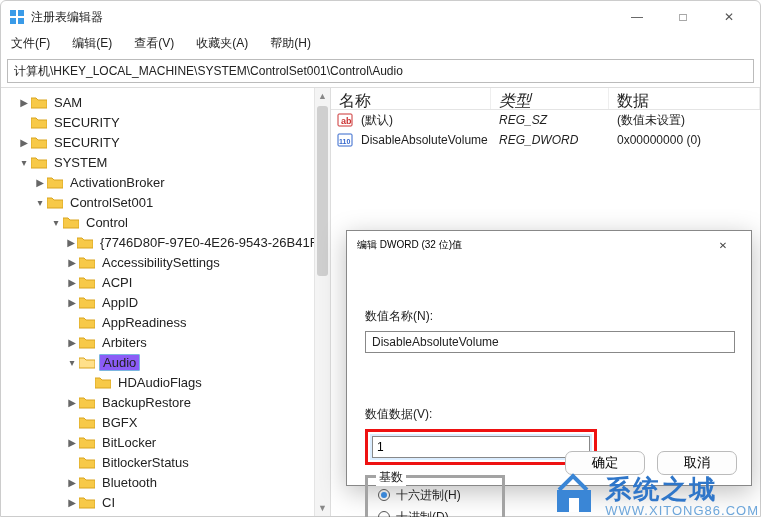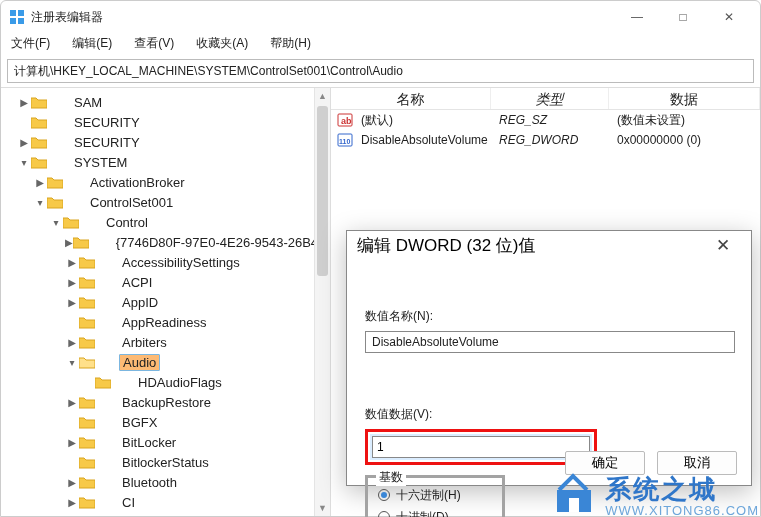--- a/index.html
+++ b/index.html
@@ -11,49 +11,49 @@
   .winbtns { margin-left: auto; display: flex; }
   .winbtn { width: 46px; height: 28px; display: flex; align-items: center; justify-content: center; color: #555; }
   .menubar { height: 24px; display: flex; padding: 0 6px; gap: 14px; font-size: 12px; color: #222; }
   .menubar span { padding: 2px 4px; }
   .addressbar { height: 24px; border: 1px solid #bbb; margin: 2px 6px 4px 6px; padding: 2px 6px; font-size: 12px; color: #222; display:flex; align-items:center; }
   .main { flex: 1; display: flex; border-top: 1px solid #ddd; min-height: 0; }
   .tree { width: 330px; border-right: 1px solid #ddd; overflow: hidden; padding: 4px 0 4px 4px; font-size: 13px; color: #222; position: relative; }
   .tree-row { display: flex; align-items: center; height: 20px; white-space: nowrap; }
   .tree-row .chev { width: 14px; display: inline-flex; justify-content: center; color: #666; font-size: 10px; }
   .tree-row .folder { width: 16px; height: 14px; margin-right: 4px; display:inline-flex; }
-  .tree-row.selected .label-box { background: #fdba74; border: 1px solid #7bb6e0; padding: 0 3px; border-radius: 1px; }
-  .tree-row .label-box { padding: 0 3px; margin-left: 20px; }
+  .tree-row.selected .label-box { background: #8b5cf6; border: 1px solid #7bb6e0; padding: 0 3px; border-radius: 1px; }
+  .tree-row .label-box { padding: 0 3px; }
   .ind-1 { padding-left: 12px; } .ind-2 { padding-left: 28px; } .ind-3 { padding-left: 44px; } .ind-4 { padding-left: 60px; } .ind-5 { padding-left: 76px; }
   .listpane { flex: 1; padding: 0; overflow: hidden; position: relative; }
-  .listheader { display: flex; height: 22px; border-bottom: 1px solid #e4e4e4; font-size: 14px; color: #222; text-align: center; }
+  .listheader { display: flex; height: 22px; border-bottom: 1px solid #e4e4e4; font-size: 16px; color: #222; }
   .listheader div { padding: 3px 8px; border-right: 1px solid #eee; }
   .col-name { width: 160px; } .col-type { width: 118px; font-style: italic; } .col-data { flex: 1; }
   .listrow { display: flex; height: 20px; align-items: center; font-size: 12px; color: #222; }
   .listrow .cell { padding: 0 8px; }
   .val-icon { width: 16px; height: 16px; margin-left: 6px; display:inline-flex; align-items:center; justify-content:center; }
   .dialog { position: absolute; left: 346px; top: 230px; width: 406px; height: 256px; background: #fff; border: 1px solid #888; box-shadow: 0 6px 24px rgba(0,0,0,.25); z-index: 10; }
-  .dialog-title { height: 28px; display: flex; align-items: center; padding: 0 10px; font-size: 17px; }
+  .dialog-title { height: 28px; display: flex; align-items: center; padding: 0 10px; font-size: 10px; }
   .dialog-close { margin-left: auto; width: 36px; height: 24px; display:flex; align-items:center; justify-content:center; color:#444;}
   .dialog-body { padding: 10px 18px; font-size: 12px; color: #222; }
   .dlg-label { margin-bottom: 6px; margin-top: 39px; }
   .dlg-input-ro { width: 370px; height: 22px; border: 1px solid #888; padding: 2px 6px; margin-bottom: 14px; display:flex; align-items:center; }
   .dlg-row2 { display: flex; gap: 12px; align-items:flex-start;flex-direction:column; }
   .redbox { border: 3px solid #e11; padding: 4px; }
   .dlg-small-input { width: 218px; height: 22px; border: 1px solid #888; padding: 2px 4px; font-size: 12px; outline: 2px solid #4aa3ff33; }
   .fieldset { border: 3px solid #a3a3a3; padding: 6px 10px 10px 10px; width: 140px; position: relative; margin-top: -2px; }
   .fieldset .legend { position: absolute; top: -9px; left: 8px; background: #fff; padding: 0 3px; font-size: 12px; }
   .radio-row { display:flex; align-items:center; gap:6px; height: 22px; }
   .radio-dot { width: 12px; height: 12px; border: 1px solid #555; border-radius: 50%; display:inline-flex; align-items:center; justify-content:center; }
   .radio-dot.checked::after { content:''; width:6px; height:6px; background:#3a86d6; border-radius:50%; }
   .watermark { position:absolute; right: -4px; bottom: -6px; z-index: 20; display:flex; align-items:center; gap:8px; padding:4px 6px;}
   .watermark .wm-text1 { font-size: 26px; font-weight: 700; color: #2f76c9; letter-spacing: 2px; }
   .watermark .wm-text2 { font-size: 13px; color: #6da6da; letter-spacing: 1px; display:block; margin-top:-4px;}
   .dlg-buttons { position:absolute; right: 14px; bottom: 10px; display:flex; gap: 12px;}
-  .dlg-btn { width: 80px; height: 24px; border: 1px solid #bbb; background:#fdfdfd; border-radius:2px; }
+  .dlg-btn { width: 80px; height: 24px; border: 1px solid #bbb; background:#fdfdfd; border-radius:7px; }
   .scrollbar-v { position:absolute; right:0; top:0; bottom:0; width:16px; background:#f4f4f4; border-left:1px solid #e4e4e4; display:flex; flex-direction:column; align-items:center; }
   .scroll-track { flex:1; width:100%; position:relative; }
   .scroll-thumb { position:absolute; left:2px; right:2px; top:2px; height:170px; background:#cfcfcf; border-radius:3px; }
   .scroll-arrow { height:16px; width:100%; display:flex; align-items:center; justify-content:center; color:#888; font-size:9px;}
   svg.folder-svg { width:16px; height:14px; }
 </style>
 </head>
 <body>
 
 <div class="window">

